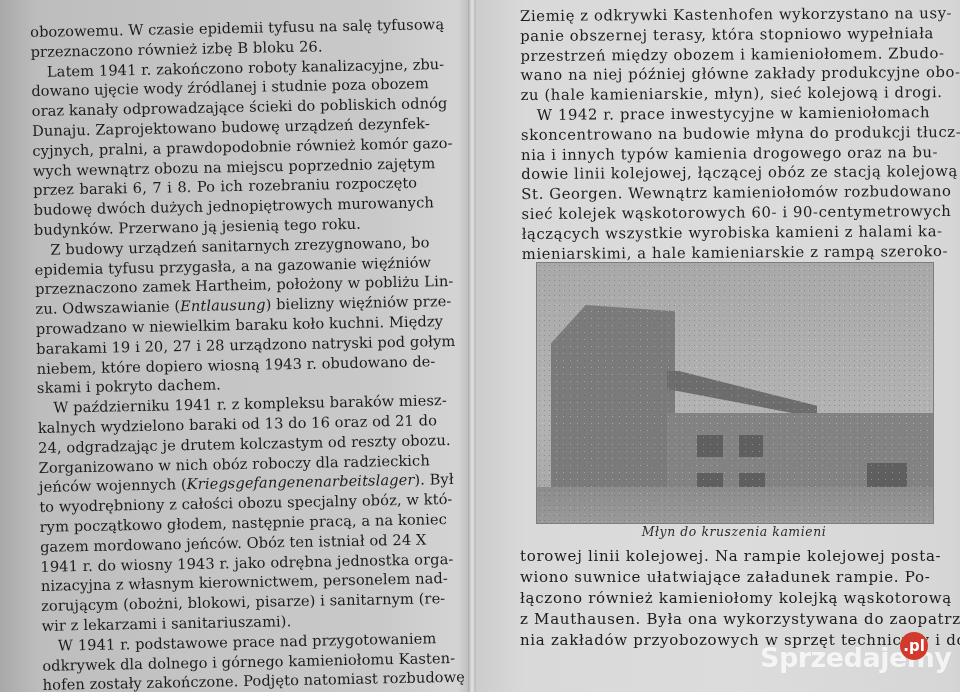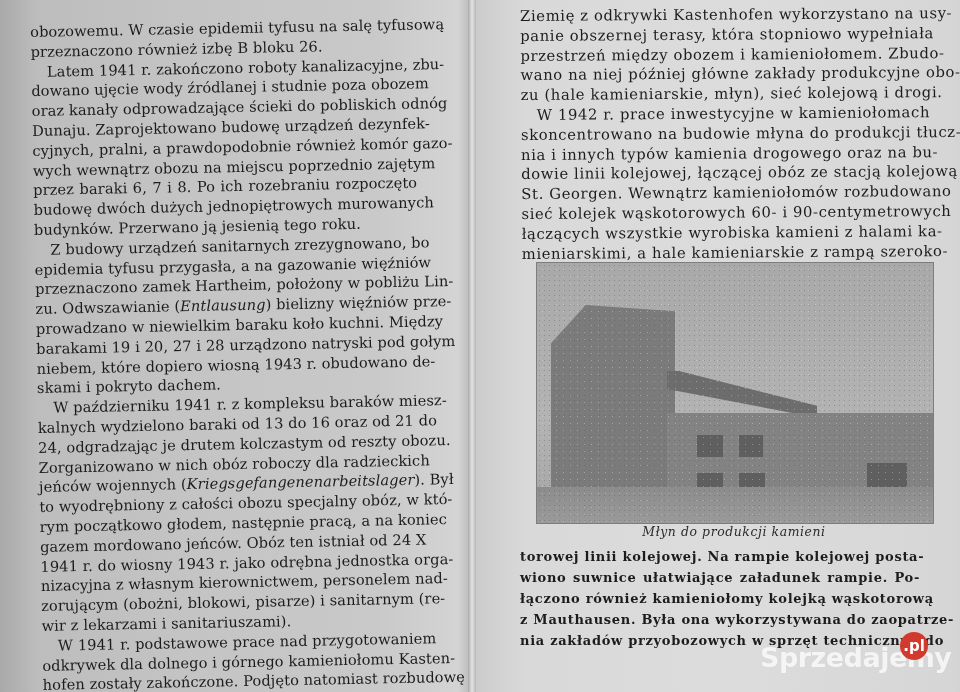--- a/index.html
+++ b/index.html
@@ -155,25 +155,24 @@
       letter-spacing: 0.6px;
       color: #2a2a2a;
     }
     .text-right-bottom {
       position: absolute;
       left: 48px;
       top: 546px;
       width: 400px;
     }
     .text-right-bottom .line {
-      font-size: 13px;
+      font-size: 15px;
       letter-spacing: 0.7px;
       height: 21px;
       line-height: 21px;
-      font-weight: bold;
     }
     .watermark {
       position: absolute;
       left: 288px;
       top: 640px;
       width: 170px;
       height: 40px;
       pointer-events: none;
     }
     .watermark-text {
@@ -273,21 +272,21 @@
         <div class="photo-window" style="left:30px;top:22px;width:26px;height:22px;"></div>
         <div class="photo-window" style="left:72px;top:22px;width:24px;height:22px;"></div>
         <div class="photo-window" style="left:30px;top:60px;width:26px;height:28px;"></div>
         <div class="photo-window" style="left:72px;top:60px;width:26px;height:28px;"></div>
         <div class="photo-window" style="left:200px;top:50px;width:40px;height:30px;"></div>
       </div>
       <div class="photo-ground"></div>
       <div class="photo-noise"></div>
     </div>
 
-    <div class="caption">Młyn do produkcji kamieni</div>
+    <div class="caption">Młyn do kruszenia kamieni</div>
 
     <div class="text-right-bottom" id="right-bottom-text">
         <span class="line">torowej linii kolejowej. Na rampie kolejowej posta-</span>
         <span class="line">wiono suwnice ułatwiające załadunek rampie. Po-</span>
         <span class="line">łączono również kamieniołomy kolejką wąskotorową</span>
         <span class="line">z Mauthausen. Była ona wykorzystywana do zaopatrze-</span>
         <span class="line">nia zakładów przyobozowych w sprzęt techniczny i do</span>
       </div>
 
     <div class="watermark">

